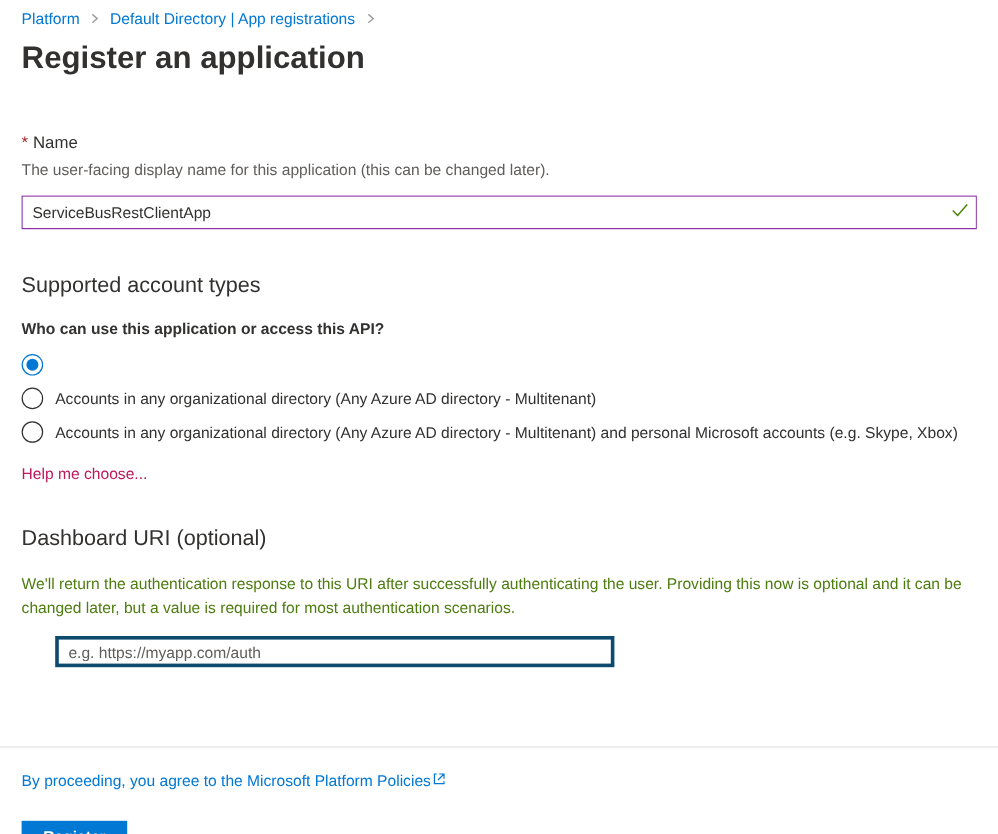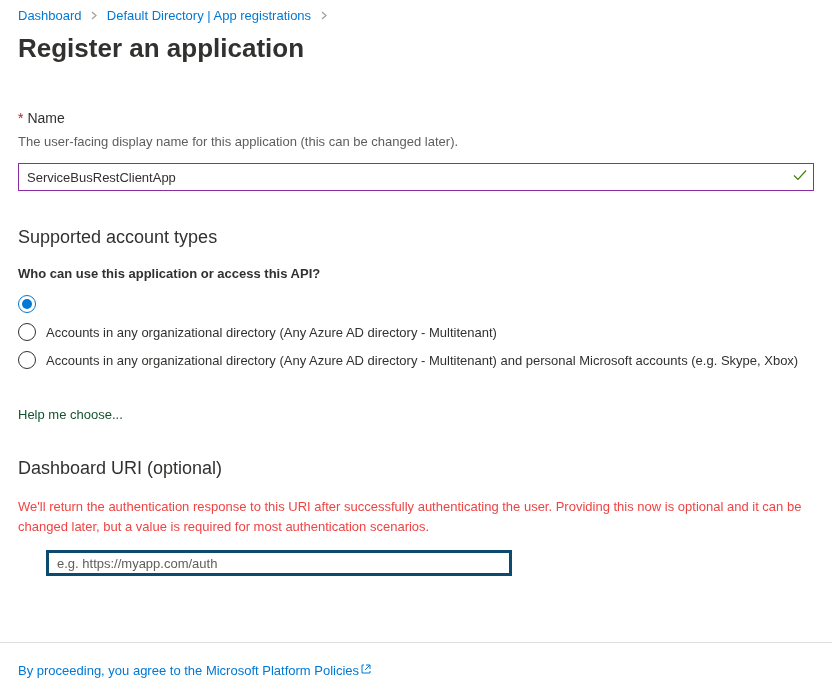--- a/index.html
+++ b/index.html
@@ -121,29 +121,29 @@
       width: 10px;
       height: 10px;
       border-radius: 50%;
       background: #0078d4;
     }
     .radio-label {
       font-size: 13px;
       color: #323130;
     }
     .help-link {
-      color: #14532d;
+      color: #be185d;
       font-size: 13px;
       text-decoration: none;
       display: inline-block;
-      margin-top: 38px;
+      margin-top: 18px;
       cursor: pointer;
     }
     .redirect-desc {
-      color: #ef4444;
+      color: #4d7c0f;
       font-size: 13px;
       margin-bottom: 14px;
       line-height: 1.5;
     }
     .redirect-row {
       display: flex;
       gap: 12px;
     }
     .platform-select {
       position: relative;
@@ -202,21 +202,21 @@
       padding: 6px 18px;
       margin-top: 26px;
       cursor: pointer;
       display: block;
     }
   </style>
 </head>
 <body>
 
 <nav class="breadcrumb">
-  <a>Dashboard</a>
+  <a>Platform</a>
   <span class="sep">
     <svg width="6" height="9" viewBox="0 0 6 9">
         <path d="M1 1 L5 4.5 L1 8" stroke="#a19f9d" stroke-width="1.2" fill="none"></path>
       </svg>
   </span>
   <a>Default Directory | App registrations</a>
   <span class="sep">
     <svg width="6" height="9" viewBox="0 0 6 9">
         <path d="M1 1 L5 4.5 L1 8" stroke="#a19f9d" stroke-width="1.2" fill="none"></path>
       </svg>

